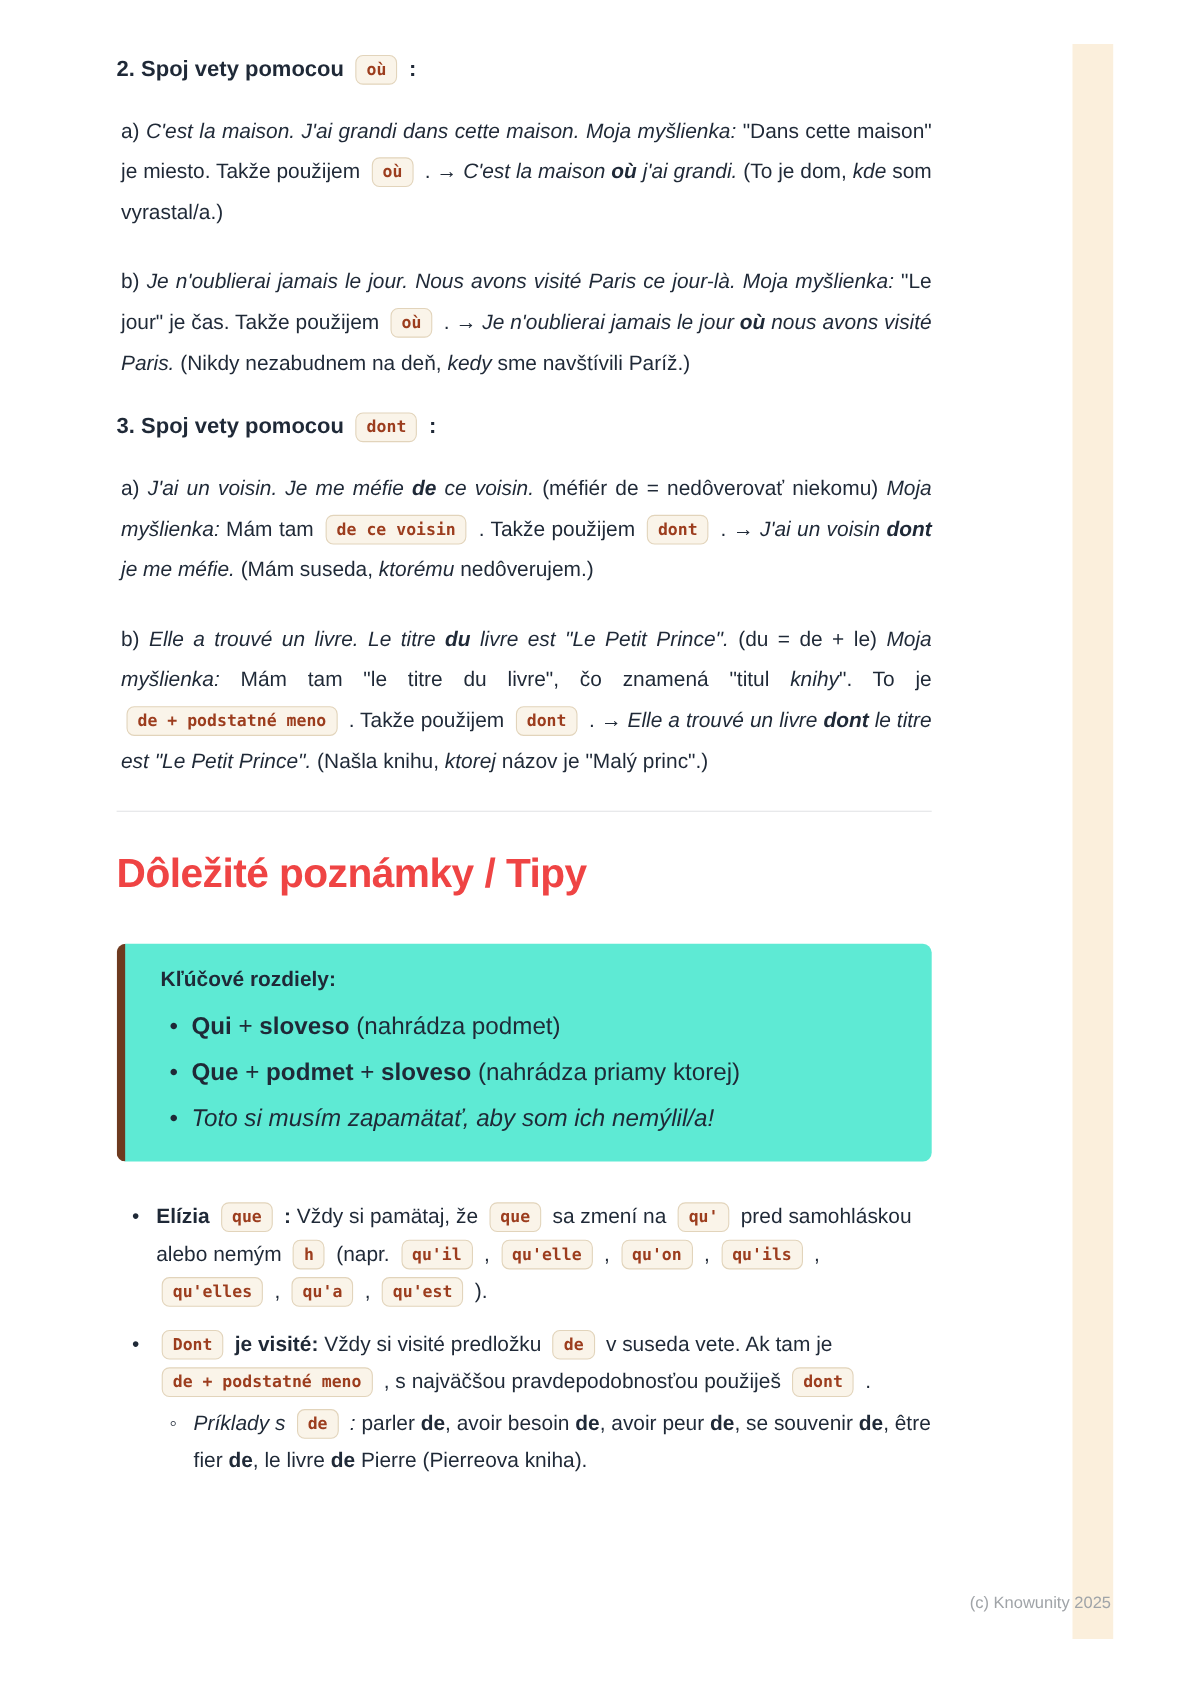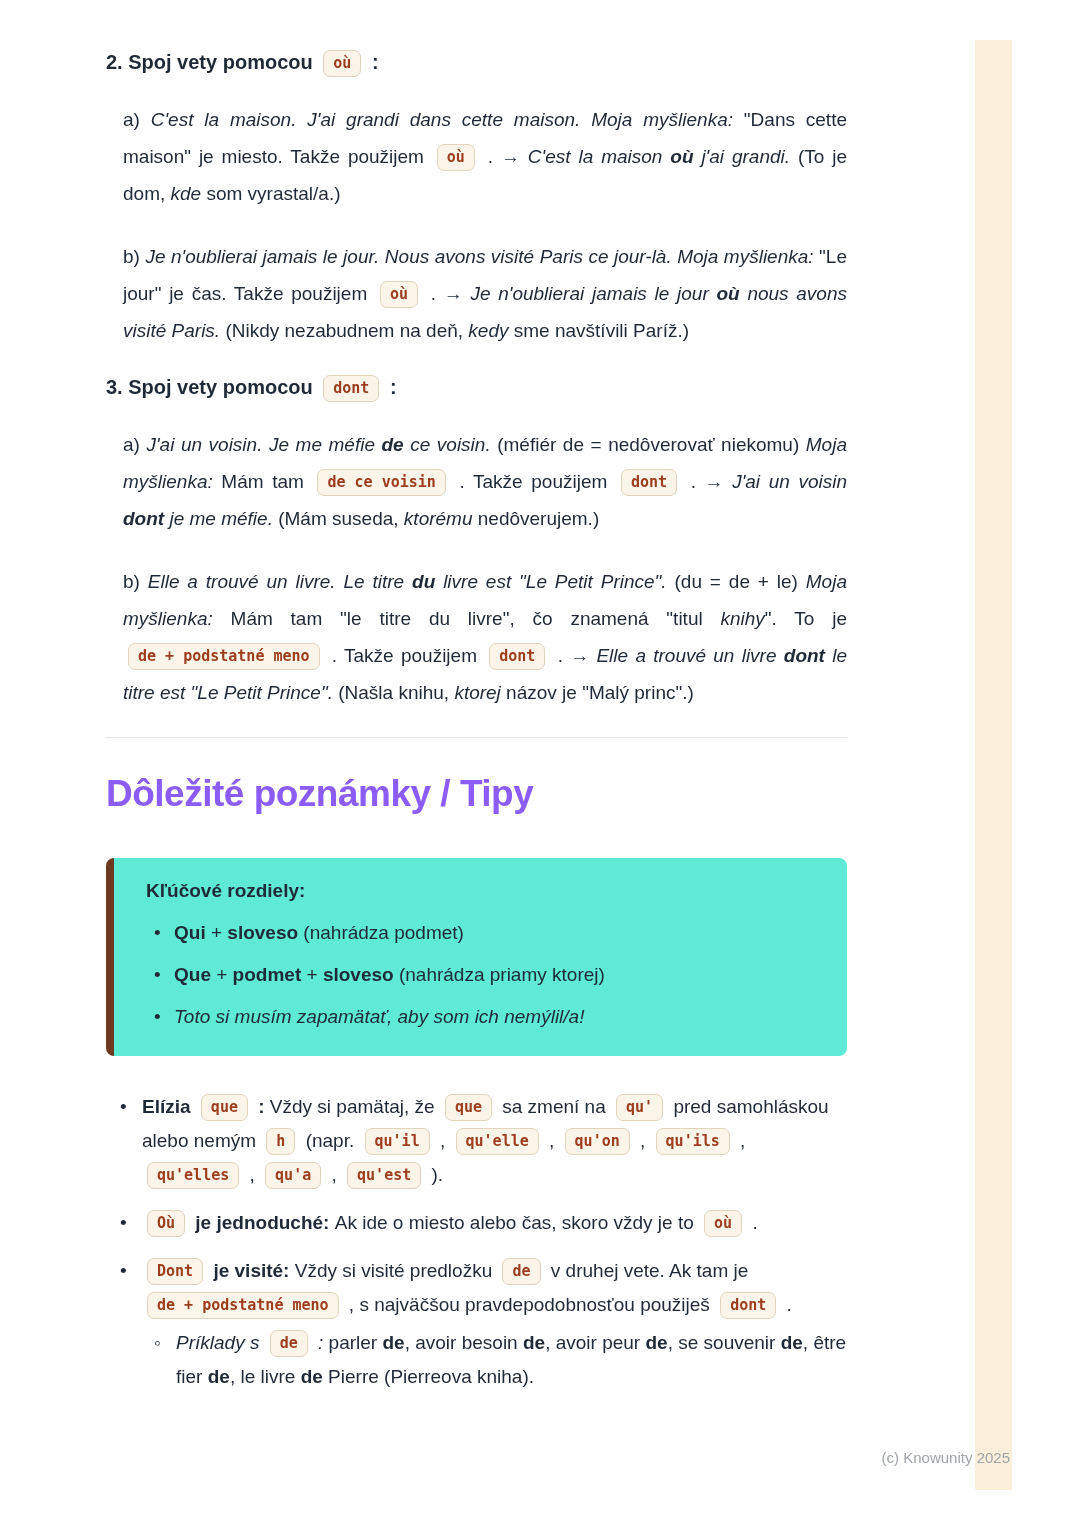--- a/index.html
+++ b/index.html
@@ -26,21 +26,21 @@
   }
   .sec-heading {
     font-size: 20px; font-weight: 700;
     line-height: 24px;
     margin: 0 0 24px 0;
     color: #1F2937;
   }
   .para {
     font-size: 19px;
     line-height: 37px;
-    margin: 0 0 26px 17px;
+    margin: 0 0 26px 4px;
     text-align: justify;
   }
   .seg-b { font-weight: 700; }
   .seg-i { font-style: italic; }
   .seg-bi { font-weight: 700; font-style: italic; }
   .code-badge {
     font-family: "DejaVu Sans Mono", "Liberation Mono", monospace;
     font-size: 15px; font-weight: 700;
     font-style: normal;
     color: #9C3D1E;
@@ -55,40 +55,40 @@
     vertical-align: 1px;
   }
   .divider {
     border: none;
     border-top: 1px solid #E3E4E6;
     margin: 24px 0 36px 0;
   }
   .tips-heading {
     font-size: 37px; font-weight: 700;
     line-height: 40px;
-    color: #8b5cf6;
+    color: #ef4444;
     margin: 0 0 44px 0;
     letter-spacing: -0.5px;
   }
   .callout {
     background: #5eead4;
     border-left: 8px solid #6E3A1F;
     border-radius: 8px;
     padding: 20px 28px 10px 32px;
     margin: 0 0 34px 0;
   }
   .callout-title {
     font-size: 19px; font-weight: 700;
     line-height: 26px;
     margin: 0 0 16px 0;
   }
   .callout-list { list-style: none; margin: 0; padding: 0 0 0 28px; }
   .callout-item {
     position: relative;
-    font-size: 19px; line-height: 26px;
+    font-size: 22px; line-height: 26px;
     margin: 0 0 16px 0;
   }
   .callout-item::before {
     content: "\2022";
     position: absolute; left: -20px; top: 0;
     color: #1F2937;
   }
   .tips-list { list-style: none; margin: 0; padding: 0 0 0 36px; }
   .tips-item {
     position: relative;
@@ -145,23 +145,22 @@
     <p class="callout-title">Kľúčové rozdiely:</p>
     <ul class="callout-list">
       <li class="callout-item"><span class="seg-b">Qui</span><span> + </span><span class="seg-b">sloveso</span><span> (nahrádza podmet)</span></li>
       <li class="callout-item"><span class="seg-b">Que</span><span> + </span><span class="seg-b">podmet</span><span> + </span><span class="seg-b">sloveso</span><span> (nahrádza priamy ktorej)</span></li>
       <li class="callout-item"><span class="seg-i">Toto si musím zapamätať, aby som ich nemýlil/a!</span></li>
     </ul>
   </aside>
 
   <ul class="tips-list">
     <li class="tips-item"><span class="seg-b">Elízia </span><span class="code-badge">que</span><span class="seg-b"> : </span><span>Vždy si pamätaj, že </span><span class="code-badge">que</span><span> sa zmení na </span><span class="code-badge">qu'</span><span> pred samohláskou alebo nemým </span><span class="code-badge">h</span><span> (napr. </span><span class="code-badge">qu'il</span><span> , </span><span class="code-badge">qu'elle</span><span> , </span><span class="code-badge">qu'on</span><span> , </span><span class="code-badge">qu'ils</span><span> , </span><span class="code-badge">qu'elles</span><span> , </span><span class="code-badge">qu'a</span><span> , </span><span class="code-badge">qu'est</span><span> ).</span></li>
-    <li class="tips-item"><span class="code-badge">Où</span><span> </span><span class="seg-b">je jednoduché: </span><span>Ak ide o miesto alebo čas, skoro vždy je to </span><span class="code-badge">où</span><span> .</span></li>
     <li class="tips-item">
-      <span class="tips-item-text"><span class="code-badge">Dont</span><span> </span><span class="seg-b">je visité: </span><span>Vždy si visité predložku </span><span class="code-badge">de</span><span> v druhej vete. Ak tam je </span><span class="code-badge">de + podstatné meno</span><span> , s najväčšou pravdepodobnosťou použiješ </span><span class="code-badge">dont</span><span> .</span></span>
+      <span class="tips-item-text"><span class="code-badge">Dont</span><span> </span><span class="seg-b">je visité: </span><span>Vždy si visité predložku </span><span class="code-badge">de</span><span> v suseda vete. Ak tam je </span><span class="code-badge">de + podstatné meno</span><span> , s najväčšou pravdepodobnosťou použiješ </span><span class="code-badge">dont</span><span> .</span></span>
       <ul class="sub-list">
         <li class="sub-item"><span class="seg-i">Príklady s </span><span class="code-badge">de</span><span class="seg-i"> : </span><span>parler </span><span class="seg-b">de</span><span>, avoir besoin </span><span class="seg-b">de</span><span>, avoir peur </span><span class="seg-b">de</span><span>, se souvenir </span><span class="seg-b">de</span><span>, être fier </span><span class="seg-b">de</span><span>, le livre </span><span class="seg-b">de</span><span> Pierre (Pierreova kniha).</span></li>
       </ul>
     </li>
   </ul>
 
 </main>
 
 <div class="watermark">(c) Knowunity 2025</div>
 

